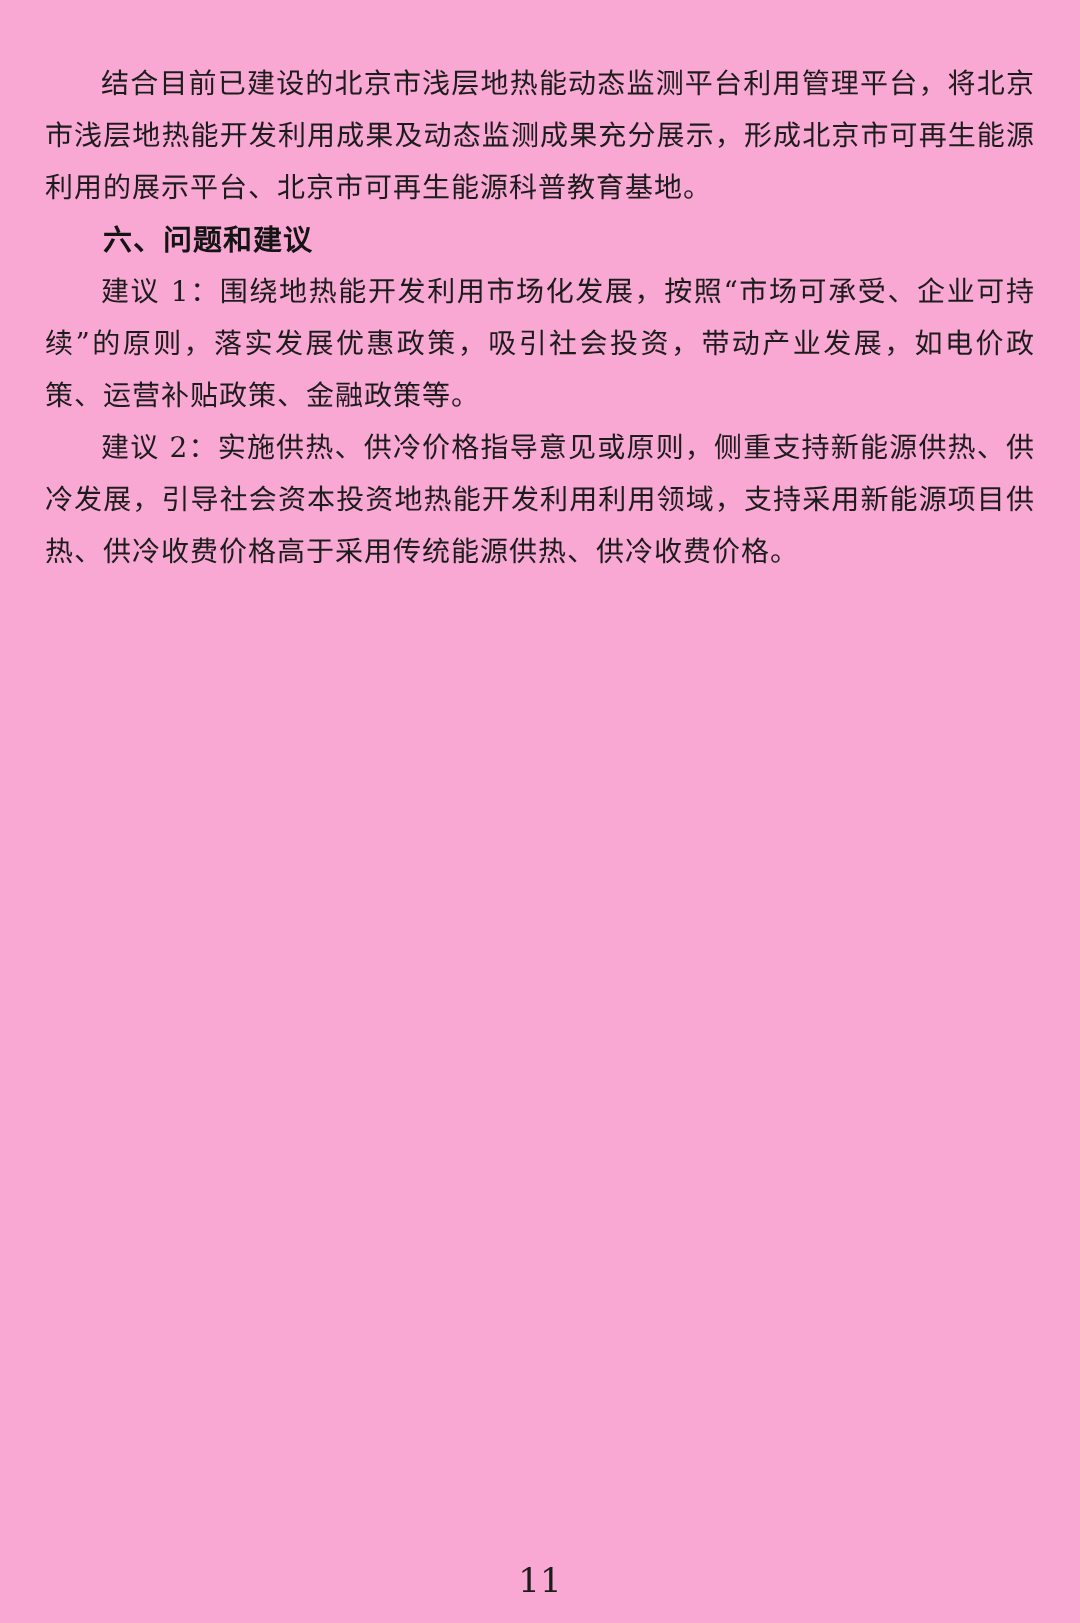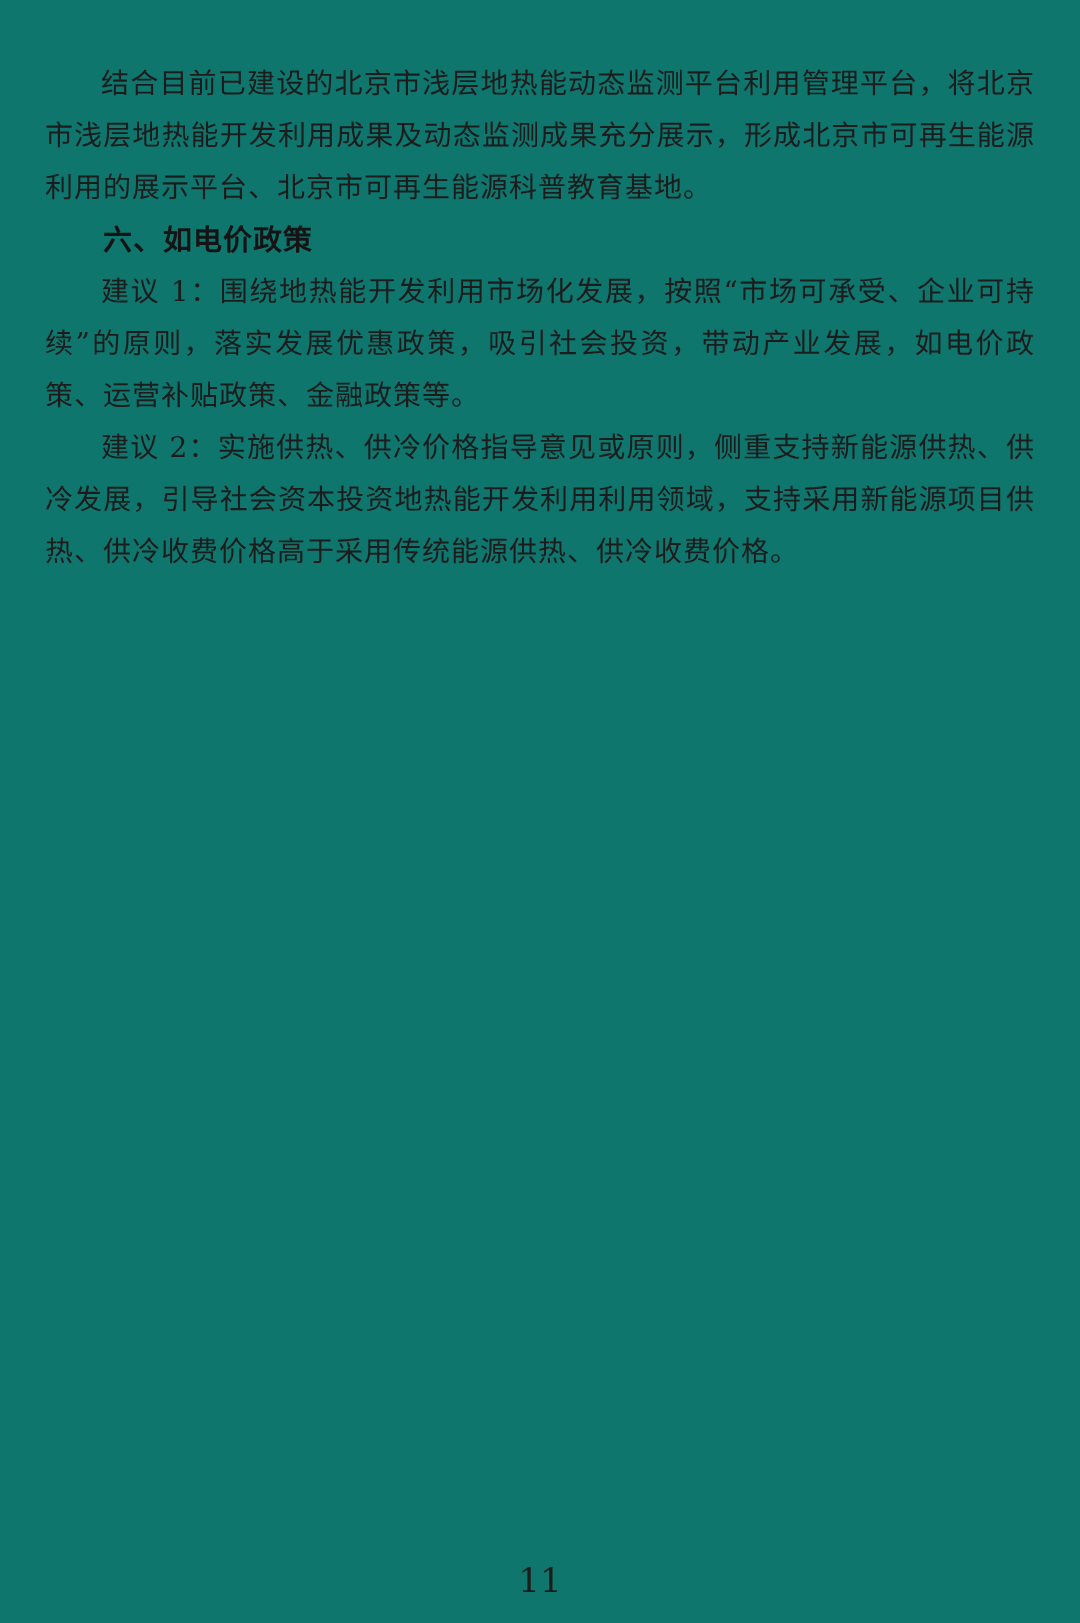--- a/index.html
+++ b/index.html
@@ -5,21 +5,21 @@
   html, body {
     margin: 0;
     padding: 0;
     background: #ffffff;
   }
   .page {
     position: relative;
     width: 1080px;
     height: 1623px;
     margin: 0 auto;
-    background: #0f766e;
+    background: #f9a8d4;
     box-sizing: border-box;
     padding: 58px 45px 0 45px;
     font-family: "DejaVu Serif", "Liberation Serif", serif;
     color: #1c1c1c;
     overflow: hidden;
   }
   .body-text {
     font-size: 28px;
     line-height: 52px;
     letter-spacing: 1px;
@@ -49,19 +49,19 @@
     color: #1c1c1c;
     font-family: "DejaVu Serif", "Liberation Serif", serif;
   }
 </style>
 </head>
 <body>
 
 <div class="page">
   <div class="body-text">
     <p class="para">结合目前已建设的北京市浅层地热能动态监测平台利用管理平台，将北京市浅层地热能开发利用成果及动态监测成果充分展示，形成北京市可再生能源利用的展示平台、北京市可再生能源科普教育基地。</p>
-    <h2 class="section-heading">六、如电价政策</h2>
+    <h2 class="section-heading">六、问题和建议</h2>
     <p class="para">建议 1：围绕地热能开发利用市场化发展，按照“市场可承受、企业可持续”的原则，落实发展优惠政策，吸引社会投资，带动产业发展，如电价政策、运营补贴政策、金融政策等。</p>
     <p class="para">建议 2：实施供热、供冷价格指导意见或原则，侧重支持新能源供热、供冷发展，引导社会资本投资地热能开发利用利用领域，支持采用新能源项目供热、供冷收费价格高于采用传统能源供热、供冷收费价格。</p>
   </div>
 
   <div class="page-footer">11</div>
 </div>
 
 </body></html>

